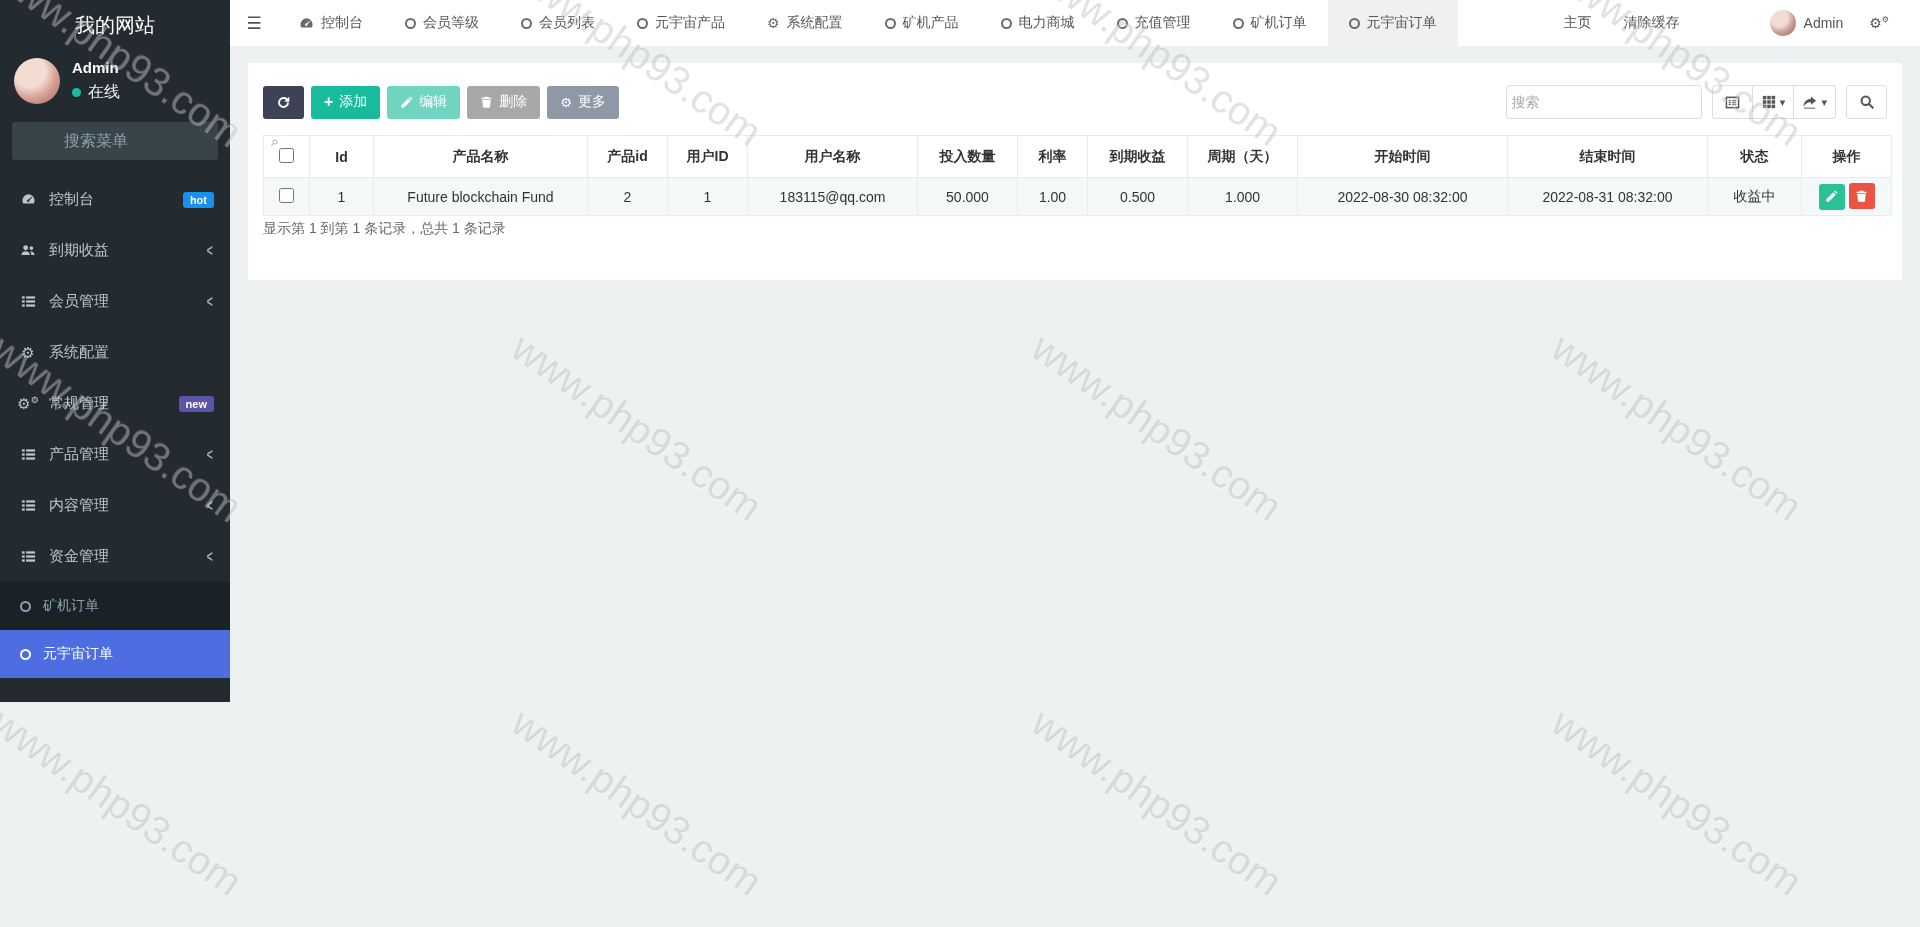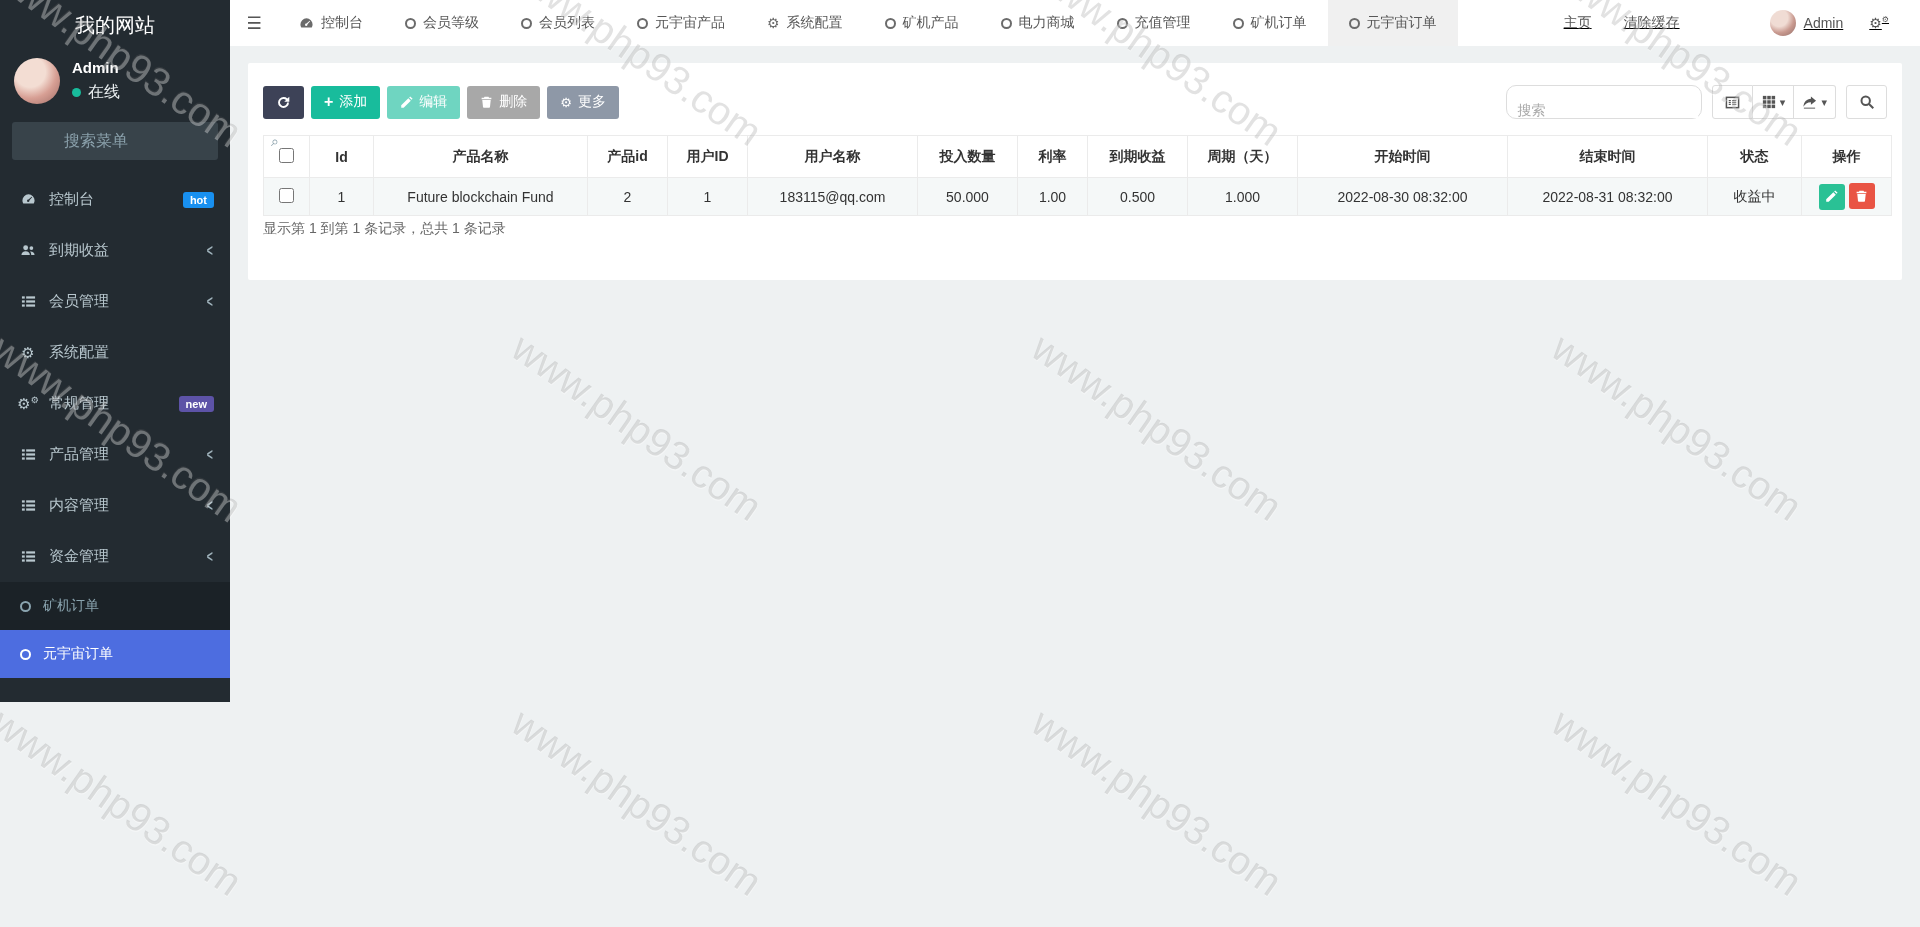--- a/index.html
+++ b/index.html
@@ -47,40 +47,40 @@
   .main { margin-left:230px; }
   .navbar { height:46px; background:#fff; display:flex; align-items:stretch; }
   .nav-burger { width:48px; display:flex; align-items:center; justify-content:center;
       font-size:17px; color:#555; cursor:pointer; }
   .nav-tabs { display:flex; align-items:stretch; flex:1; overflow:hidden; }
   .nav-tab { display:flex; align-items:center; padding:0 21px; font-size:14px; color:#575757;
       cursor:pointer; white-space:nowrap; }
   .nav-tab .ticon { margin-right:7px; color:#6b6b6b; display:inline-flex; }
   .nav-tab.active { background:#f0f0f0; }
   .circle-o { width:11px; height:11px; border:2px solid #6b6b6b; border-radius:50%; display:inline-block; }
-  .nav-right { display:flex; align-items:center; padding-right:12px;text-decoration:underline; }
+  .nav-right { display:flex; align-items:center; padding-right:12px; }
   .nav-right .nr-item { display:flex; align-items:center; padding:0 13px; font-size:14px;
       color:#555; cursor:pointer; height:46px; }
   .nav-right .nr-item .icon { margin-right:6px; display:inline-flex; color:#555; }
   .nr-avatar { width:26px; height:26px; border-radius:50%; margin-right:8px;
       background:radial-gradient(circle at 35% 30%, #f0dcd4 0 35%, #c99a90 60%, #8e6a64 100%); }
 
   
   .content { padding:17px 18px; height:881px; }
   .panel { background:#fff; border-radius:2px; padding:22px 15px 42px; }
   .toolbar { display:flex; justify-content:space-between; align-items:center; margin-bottom:16px; }
   .tb-left { display:flex; gap:7px; }
   .btn { height:33px; border:none; border-radius:3px; color:#fff; font-size:14px;
       padding:0 13px; display:inline-flex; align-items:center; gap:6px; cursor:pointer;
       font-family:inherit; }
   .btn .icon { display:inline-flex; font-size:13px; }
   .btn.disabled { opacity:0.62; cursor:default; }
   .tb-right { display:flex; align-items:center; gap:10px; }
-  .search-box { width:196px; height:34px; border:1px solid #ddd; border-radius:10px;
-      padding:0 10px; display:flex; align-items:flex-end; background:#fff; }
+  .search-box { width:196px; height:34px; border:1px solid #ddd; border-radius:4px;
+      padding:0 4px; display:flex; align-items:center; background:#fff; }
   .search-box input { border:none; outline:none; flex:1; font-size:14px; color:#333; font-family:inherit; }
   .search-box input::placeholder { color:#aaa; }
   .btn-group { display:flex; }
   .wbtn { height:34px; min-width:41px; background:#fff; border:1px solid #ddd; color:#555;
       display:inline-flex; align-items:center; justify-content:center; gap:4px; cursor:pointer; padding:0 8px; }
   .btn-group .wbtn + .wbtn { border-left:none; }
   .btn-group .wbtn:first-child { border-radius:3px 0 0 3px; }
   .btn-group .wbtn:last-child { border-radius:0 3px 3px 0; }
   .wbtn.single { border-radius:3px; }
   .caret { font-size:11px; color:#555; }

